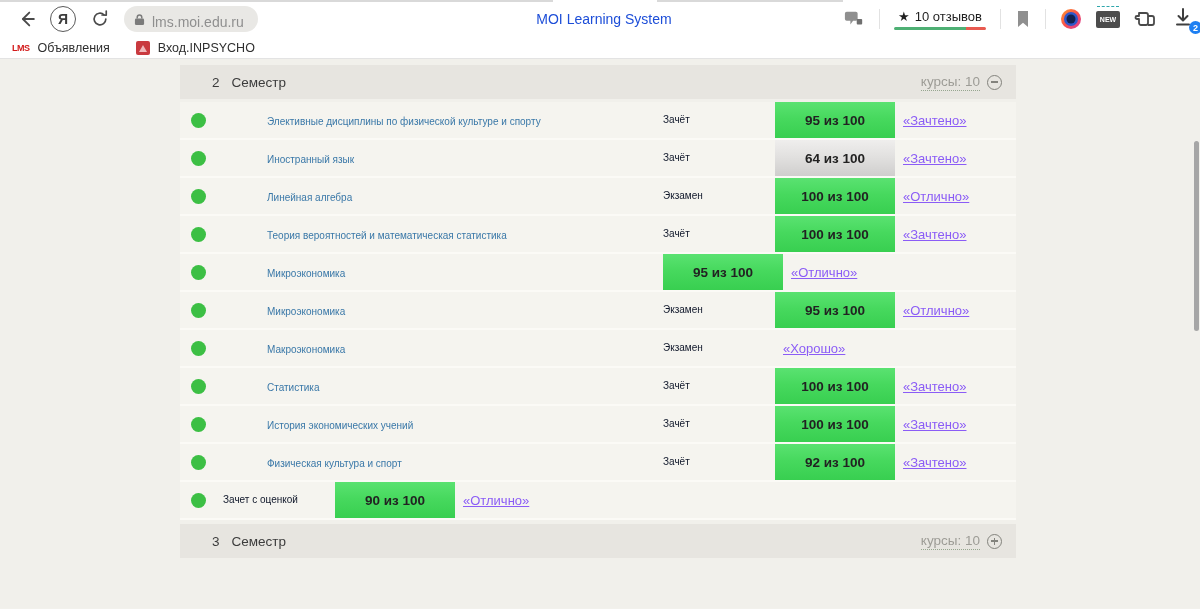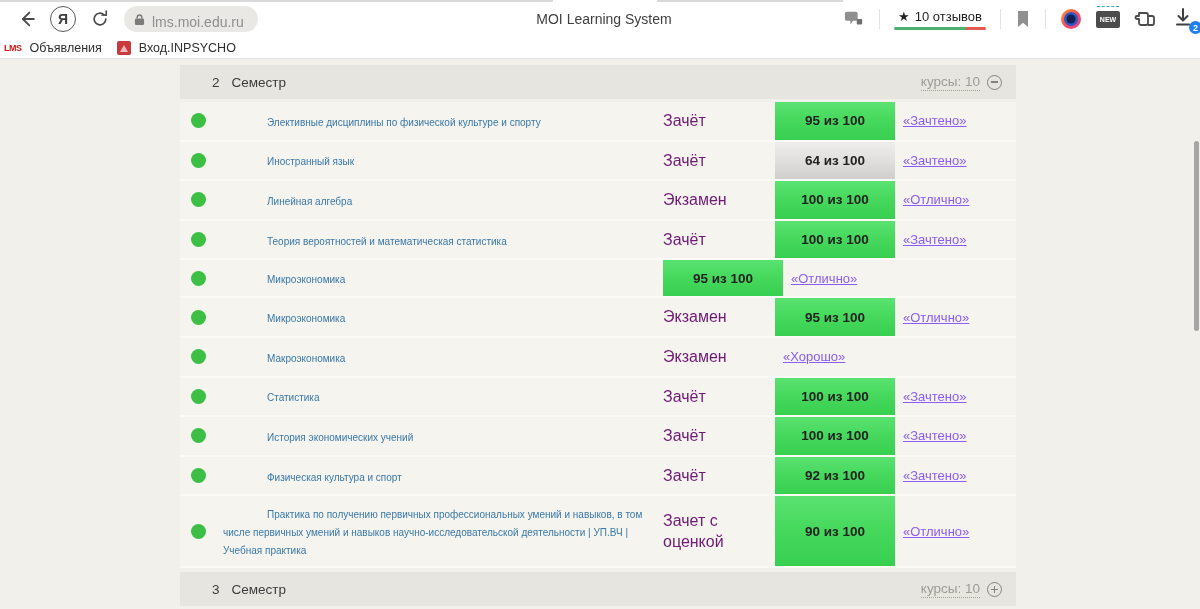--- a/index.html
+++ b/index.html
@@ -6,21 +6,21 @@
   * { margin:0; padding:0; box-sizing:border-box; }
   html,body { width:1200px; height:609px; overflow:hidden; }
   body { font-family:"Liberation Sans", sans-serif; background:#f2f1ec; }
 
   
   .browser-top { position:relative; width:1200px; background:#fff; }
   .tabstrip-line { position:absolute; top:0; height:2px; background:#d9d9d9; }
   .toolbar { position:relative; height:38px; display:flex; align-items:center; }
   .tab-title { position:absolute; left:8px; right:0; top:0; height:38px;
     display:flex; align-items:center; justify-content:center;
-    font-size:14px; color:#404040; pointer-events:none; }
+    font-size:14px; color:#1d4ed8; pointer-events:none; }
   .tb-btn { display:flex; align-items:center; justify-content:center; cursor:pointer; }
   .back-btn { margin-left:12px; width:30px; height:30px; }
   .ya-logo { margin-left:8px; width:26px; height:26px; border:1.6px solid #5a5a5a;
     border-radius:50%; font-size:14px; font-weight:bold; color:#3c3c3c; }
   .refresh-btn { margin-left:10px; width:28px; height:28px; }
   .url-pill { margin-left:10px; height:26px; background:#e9e8e5; border-radius:14px;
     display:flex; align-items:center; padding:0 14px 0 10px; cursor:text; }
   .url-text { font-size:14px; color:#8f8f8f; margin-left:7px;margin-top:6px; }
   .tb-right { position:absolute; right:0; top:0; height:38px; display:flex;
     align-items:center; gap:14px; padding-right:2px; background:#fff; }
@@ -37,21 +37,21 @@
     justify-content:center; position:relative; cursor:pointer; }
   .new-icon::before { content:""; position:absolute; top:-5px; left:1px; right:1px;
     height:4px; border-top:1.5px dashed #2fa7ac; }
   .dl-wrap { position:relative; width:26px; height:26px; cursor:pointer; }
   .dl-badge { position:absolute; right:-4px; bottom:-2px; min-width:13px; height:13px;
     background:#1d7ff2; color:#fff; border-radius:8px; font-size:9px; font-weight:bold;
     display:flex; align-items:center; justify-content:center; padding:0 3px; }
 
   
   .bookmarks { height:21px; background:#fff; border-bottom:1px solid #e3e3e3;
-    display:flex; gap:15px; padding-left:4px; }
+    display:flex; gap:26px; padding-left:12px; }
   .bm { display:flex; align-items:center; gap:8px; cursor:pointer; }
   .bm-label { font-size:12.5px; color:#2f2f2f; }
   .lms-fav { font-size:9px; font-weight:bold; color:#d31a1a; letter-spacing:-0.5px; }
   .inp-fav { width:14px; height:14px; background:#c93a3f; border-radius:2px;
     display:flex; align-items:center; justify-content:center; }
   .inp-fav i { display:block; width:0; height:0; border-left:4px solid transparent;
     border-right:4px solid transparent; border-bottom:7px solid #efb9bb; }
 
   
   .page { position:relative; width:1200px; height:549px; background:#f1f0eb; overflow:hidden; }
@@ -72,21 +72,21 @@
     margin-left:-0.75px; width:1.5px; background:#83837d; }
   .sem-header.top { margin-bottom:3px; }
   .sem-header.bottom { margin-top:4px; }
 
   .row { display:flex; align-items:center; min-height:38px; background:#f5f4ef;
     border-bottom:2px solid #fbfaf6; padding:0; }
   .dot-cell { flex:0 0 43px; display:flex; align-items:center; padding-left:11px; }
   .dot { width:15px; height:15px; border-radius:50%; background:#3cbf44; }
   .name-cell { flex:0 0 440px; padding:8px 18px 8px 0; }
   .course-link { font-size:10px; color:#3a78a8; text-decoration:none; line-height:1.4;margin-left:44px; }
-  .type-cell { flex:0 0 112px; font-size:16px; color:#701a75; line-height:1.35;
+  .type-cell { flex:0 0 112px; font-size:10px; color:#0f172a; line-height:1.35;
     padding:8px 4px 8px 0; }
   .score { flex:0 0 120px; align-self:stretch; display:flex; align-items:center;
     justify-content:center; font-size:13.5px; font-weight:bold; color:#222; }
   .score.green  { background:linear-gradient(180deg,#5ae271 0%,#47d95e 45%,#38cf50 100%); }
   .score.yellow { background:linear-gradient(180deg,#f6ec3e 0%,#f0e222 55%,#e4d513 100%); }
   .score.gray   { background:linear-gradient(180deg,#efeeed 0%,#e2e1e0 45%,#cfcecd 100%); }
   .grade-cell { flex:1; font-size:13px; color:#8b5cf6; padding-left:8px;text-decoration:underline; }
 
   .scrollbar-thumb { position:absolute; right:1px; top:82px; width:5px; height:190px;
     background:#a6a6a6; border-radius:3px; }
@@ -336,23 +336,20 @@
     </div>
     <div class="type-cell">Зачёт</div>
     <div class="score green">92 из 100</div>
     <div class="grade-cell">«Зачтено»</div>
   </div>
 
   <div class="row">
     <div class="dot-cell">
       <span class="dot"></span>
     </div>
-    <div class="name-cell">
-      <a href="#" class="course-link">Практика по получению первичных профессиональных умений и навыков, в том числе первичных умений и навыков научно-исследовательской деятельности | УП.ВЧ | Учебная практика</a>
-    </div>
     <div class="type-cell">Зачет с оценкой</div>
     <div class="score green">90 из 100</div>
     <div class="grade-cell">«Отлично»</div>
   </div>
 </div>
 
     <div class="sem-header bottom">
       <span class="sem-num">3</span>
       <span class="sem-label">Семестр</span>
       <span class="sem-right">

